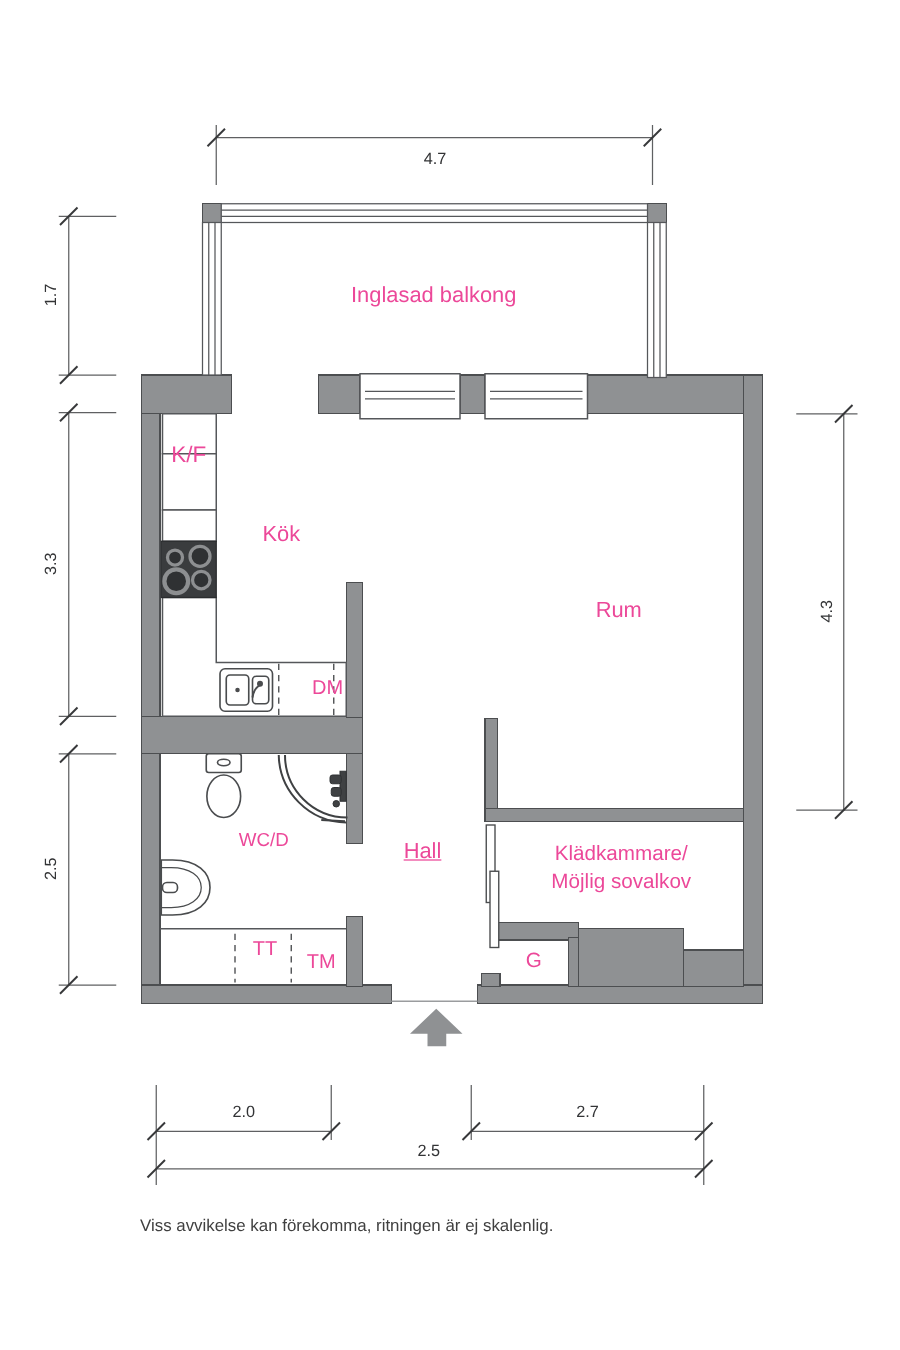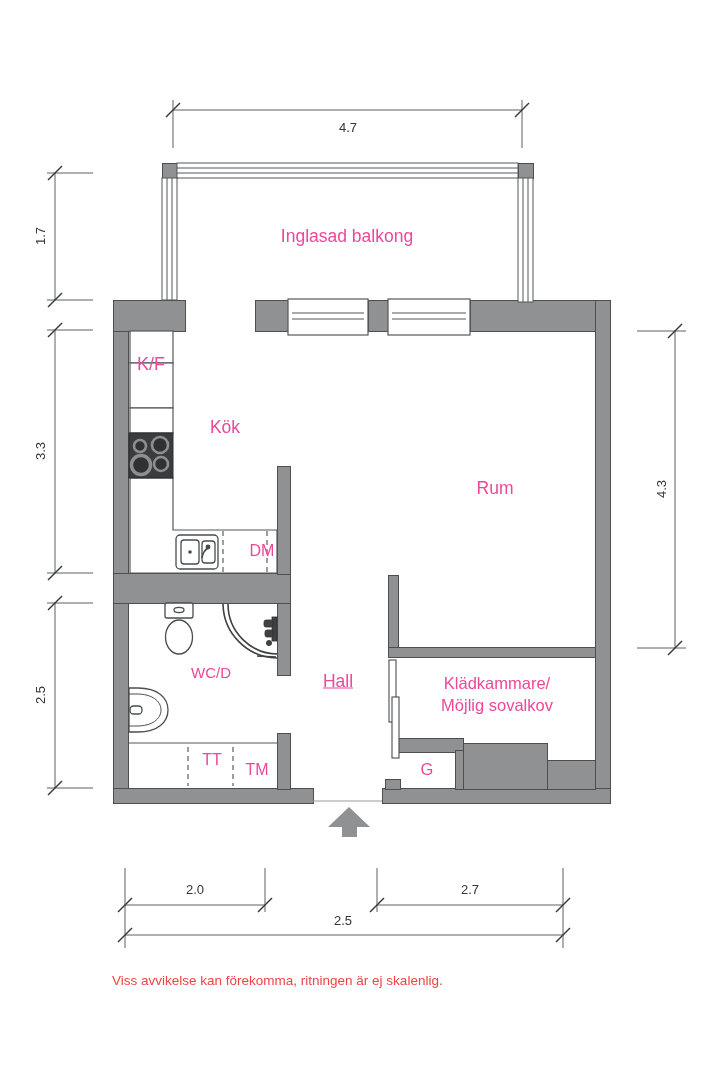--- a/index.html
+++ b/index.html
@@ -11,21 +11,21 @@
   .lbl{
     position:absolute;transform:translate(-50%,-50%);
     color:#ec4899;white-space:nowrap;text-align:center;
   }
   .room{font-size:17.5px;}
   .fixt{font-size:16px;}
   .dim{font-size:13px;color:#333436;}
   .dim.vert{transform:translate(-50%,-50%) rotate(-90deg);}
   .closet{font-size:16.5px;line-height:22px;}
   #disclaimer{
-    position:absolute;left:112px;top:973px;font-size:13.5px;color:#ef4444;
+    position:absolute;left:112px;top:973px;font-size:13.5px;color:#404040;
   }
 </style>
 </head>
 <body>
 
 <div id="canvas">
 
 <svg id="plan-svg" width="720" height="1080" viewBox="0 0 720 1080">
 
   <g fill="#8f9193" stroke="#4c4e50" stroke-width="1" shape-rendering="crispEdges">

